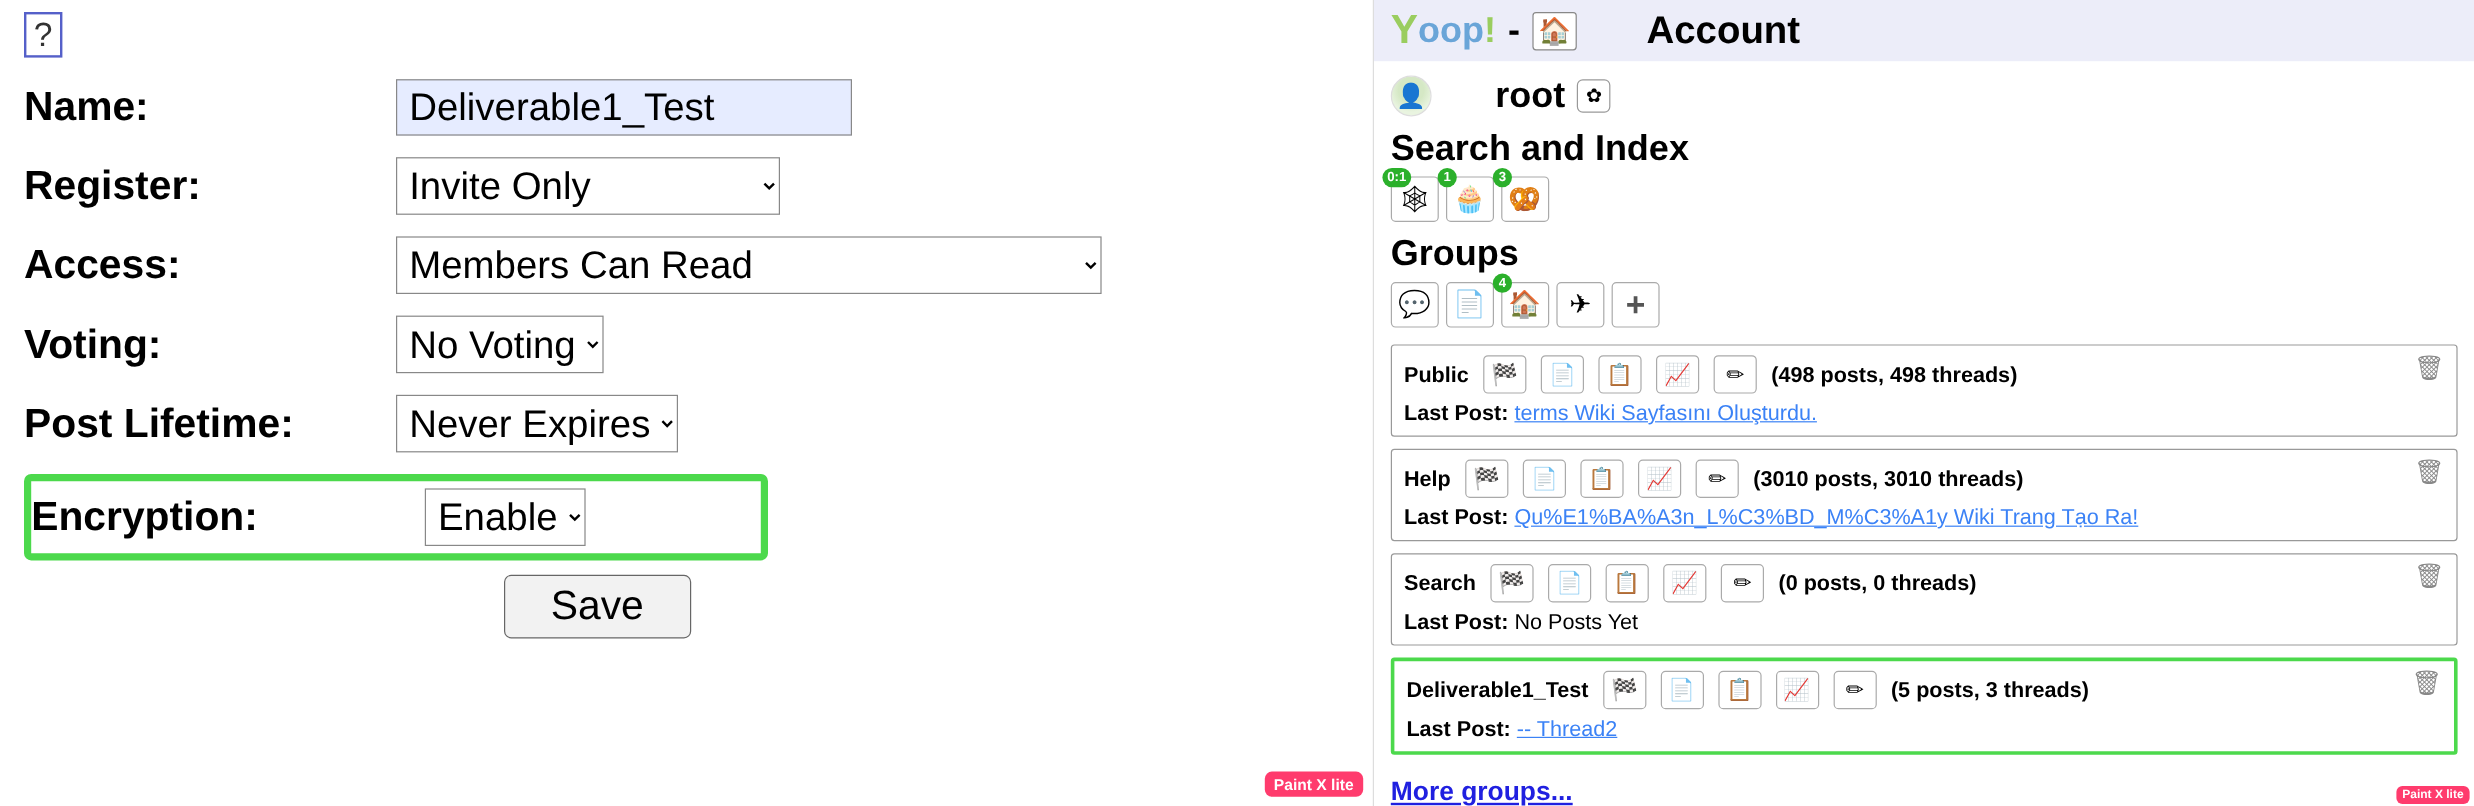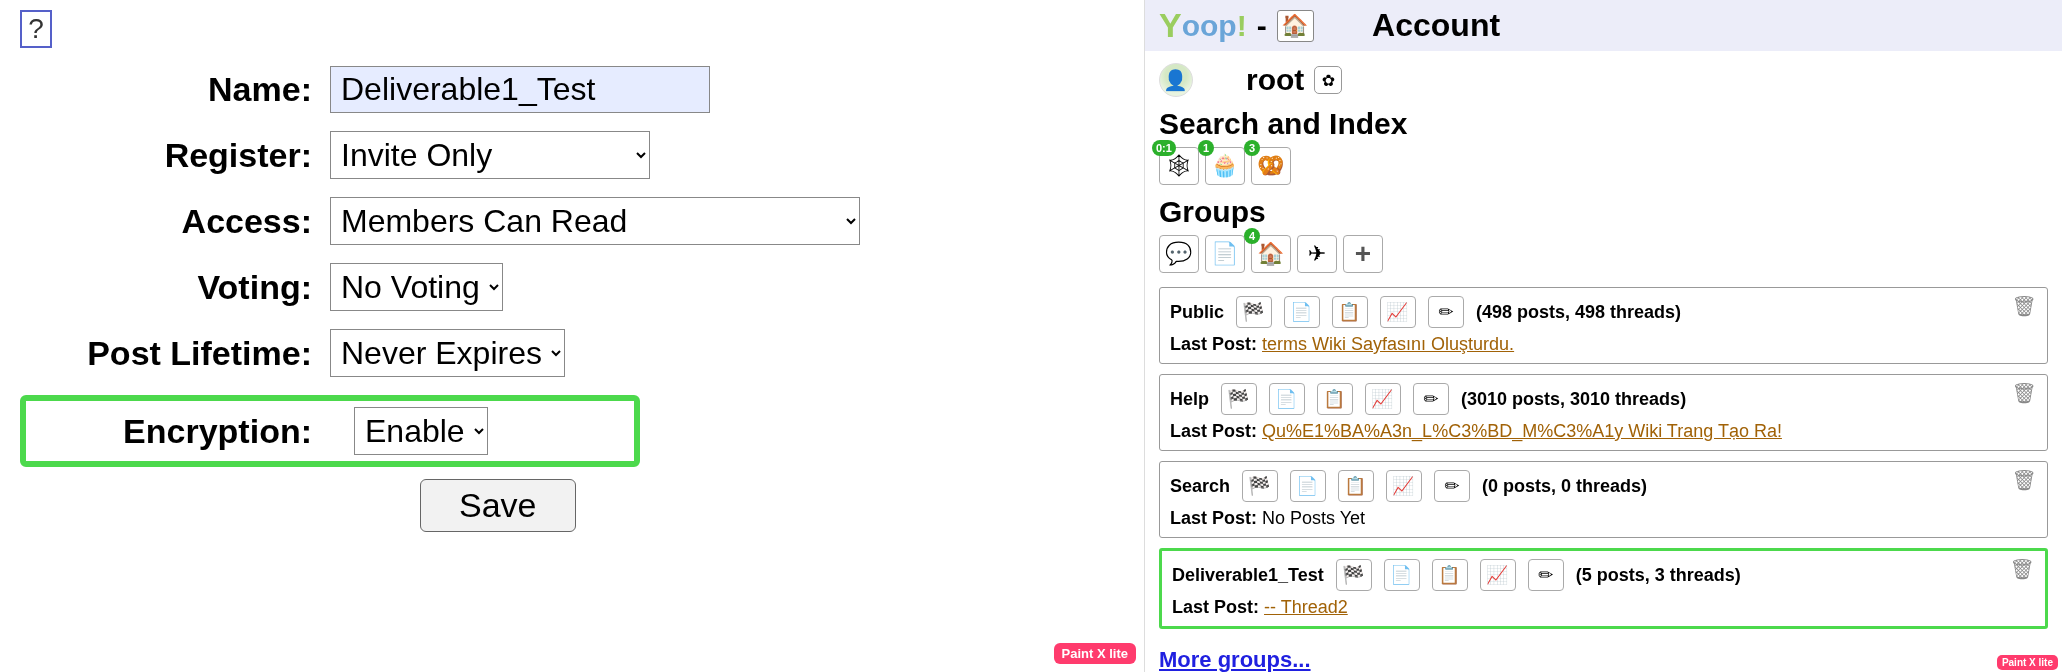--- a/index.html
+++ b/index.html
@@ -46,21 +46,21 @@
       color: #333;
       cursor: pointer;
     }
     .form-row {
       display: flex;
       align-items: center;
       margin-bottom: 18px;
     }
     .form-label {
       width: 310px;
-      text-align: right;
+      text-align: left;
       font-size: 34px;
       font-weight: bold;
       padding-right: 18px;
     }
     .form-control-cell {
       flex: 1;
     }
     .text-input {
       border: 1px solid #888;
       background: #e6ecff;
@@ -251,21 +251,21 @@
     .post-count {
       font-size: 18px;
       font-weight: bold;
     }
     .group-line2 {
       margin-top: 6px;
       font-size: 18px;
     }
     .group-line2 .lp-label { font-weight: bold; }
     .group-line2 a {
-      color: #a16207;
+      color: #3b82f6;
       text-decoration: underline;
     }
     .trash-icon {
       position: absolute;
       right: 10px;
       top: 6px;
       font-size: 20px;
       color: #888;
       cursor: pointer;
     }
@@ -309,21 +309,21 @@
     <div class="form-control-cell">
       <select class="form-select" style="width:320px">
         <option>Invite Only</option>
       </select>
     </div>
   </div>
 
   <div class="form-row">
     <div class="form-label">Access:</div>
     <div class="form-control-cell">
-      <select class="form-select" style="width:530px">
+      <select class="form-select" style="width:588px">
         <option>Members Can Read</option>
       </select>
     </div>
   </div>
 
   <div class="form-row">
     <div class="form-label">Voting:</div>
     <div class="form-control-cell">
       <select class="form-select">
         <option>No Voting</option>

